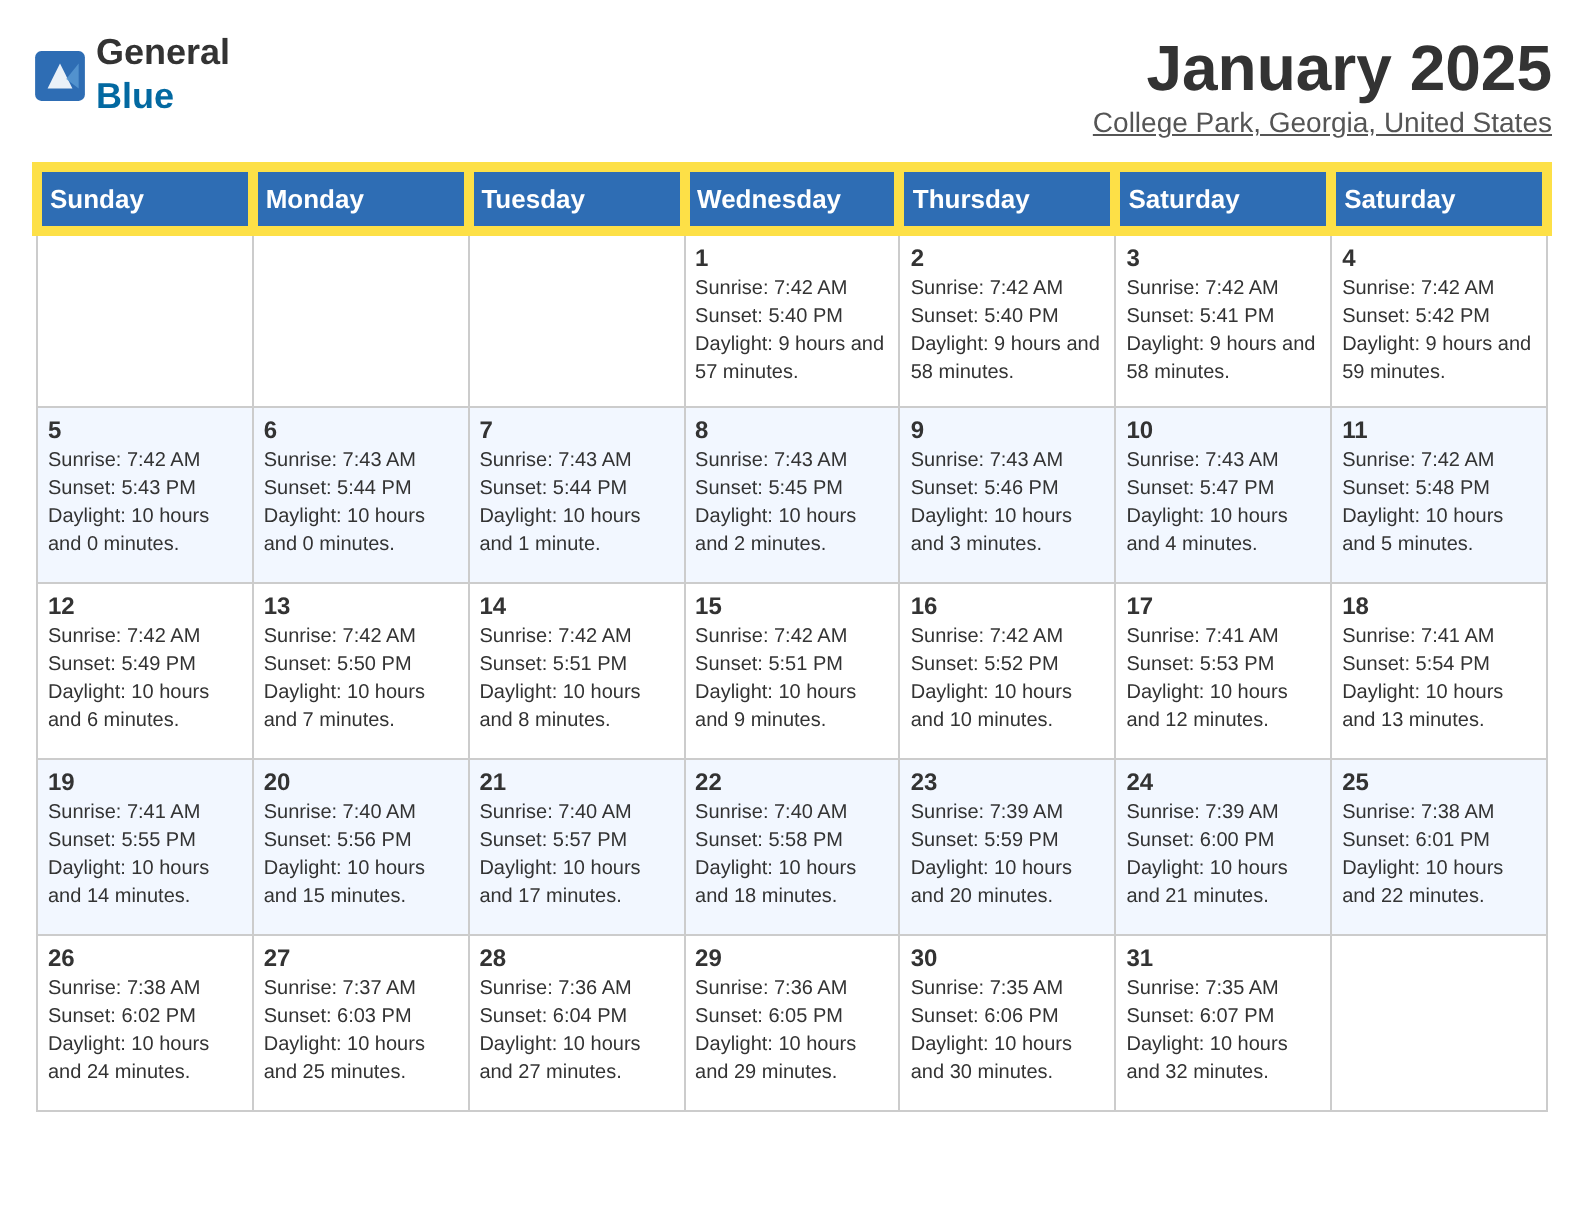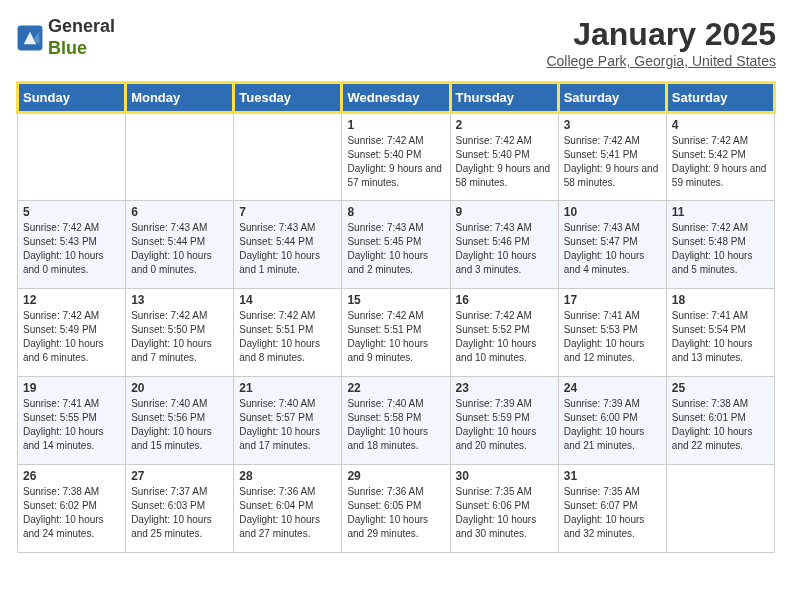--- a/index.html
+++ b/index.html
@@ -20,21 +20,21 @@
     .logo {
       display: flex;
       align-items: center;
     }
     .logo-text {
       font-size: 18px;
       font-weight: bold;
       line-height: 1.2;
     }
     .logo-general { color: #333; }
-    .logo-blue { color: #4d7c0f; }
+    .logo-blue { color: #0369a1; }
     .logo-icon {
       width: 28px;
       height: 28px;
       margin-right: 4px;
     }
     .title-block { text-align: right; }
     .month-title {
       font-size: 32px;
       font-weight: bold;
       color: #333;
@@ -52,21 +52,21 @@
     }
     thead tr {
       background-color: #2e6db4;
       color: white;
     }
     thead th {
       padding: 6px 4px;
       font-size: 13px;
       font-weight: bold;
       text-align: left;
-      border: 3px solid #fde047;
+      border: 5px solid #fde047;
     }
     tbody tr {
       vertical-align: top;
     }
     tbody td {
       border: 1px solid #ccc;
       padding: 4px 5px;
       font-size: 10.5px;
       color: #333;
       height: 88px;

